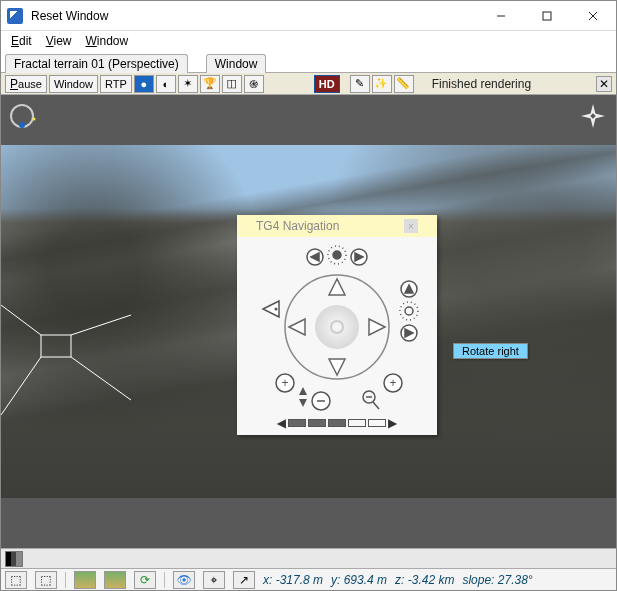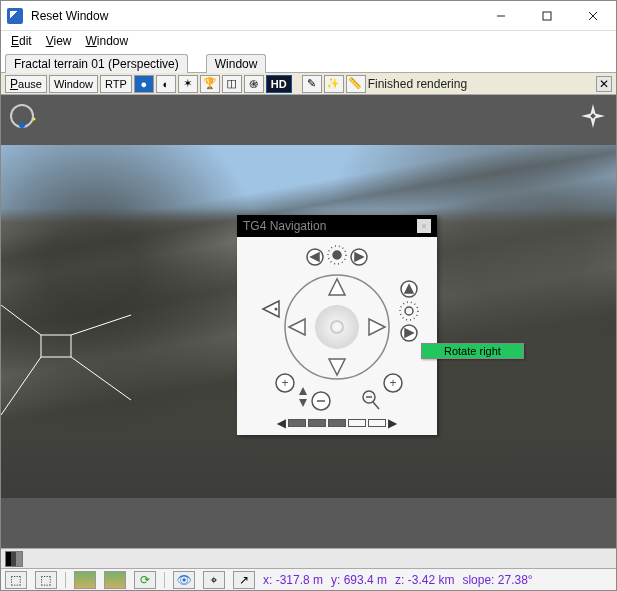--- a/index.html
+++ b/index.html
@@ -22,62 +22,62 @@
 
   
   .tabrow { height: 22px; display:flex; align-items:flex-end; padding-left: 4px; background:#fff; border-bottom:1px solid #aaa; }
   .tab { padding: 2px 8px; border:1px solid #aaa; border-bottom:none; margin-right:18px; background:#f0f0f0; border-radius:3px 3px 0 0; position:relative; top:1px; }
   .tab.active { background:#fff; border-bottom:1px solid #fff; }
 
   
   .toolbar { height: 22px; display:flex; align-items:center; gap:2px; padding:0 4px; background:#ece9d8; border-bottom:1px solid #aaa; }
   .tbtn { height:18px; min-width:18px; display:flex; align-items:center; justify-content:center; border:1px solid #999; background:#f4f4f4; padding:0 4px; font-size:11px; }
   .tbtn.icon { padding:0; width:20px; }
-  .tbtn.blue { background:#0f172a; color:#fff; border-color:#1a4f99; font-weight:bold; }
-  .status-text { margin-left:0; color:#222; }
+  .tbtn.blue { background:#7f1d1d; color:#fff; border-color:#1a4f99; font-weight:bold;margin-left:48px; }
+  .status-text { margin-left:16px; color:#222; }
   .toolbar .flex { flex:1; }
   .tclose { width:16px; height:16px; border:1px solid #999; display:flex;align-items:center;justify-content:center; background:#e6e6e6; }
 
   
   .viewport { flex:1; background:#595959; position:relative; overflow:hidden; }
   .vp-top-overlay { position:absolute; top:6px; left:6px; }
   .compass-corner { position:absolute; top:8px; right:10px; }
   .vp-top-overlay svg { width:30px; height:30px; }
 
   .terrain-area { position:absolute; left:0; right:0; top:50px; bottom:50px; background:linear-gradient(180deg,#a0c4e4 0%, #a0c4e4 18%, #7f7f7a 22%, #5f5f5a 50%, #6a6a66 80%, #555 100%); }
   .terrain-area::before { content:""; position:absolute; inset:0; background:
      radial-gradient(circle at 15% 35%, rgba(50,50,45,0.7) 0 8%, transparent 30%),
      radial-gradient(circle at 85% 30%, rgba(70,70,65,0.6) 0 10%, transparent 35%),
      linear-gradient(170deg, transparent 0 20%, rgba(60,60,55,0.5) 25%, transparent 30%, rgba(60,60,55,0.6) 40%, transparent 50%, rgba(50,50,45,0.7) 60%);
   }
   .wireframe { position:absolute; left:0; top:160px; }
 
   
   .nav-widget { position:absolute; left:236px; top:120px; width:200px; height:220px; background:#f7f7f7; box-shadow:2px 2px 4px rgba(0,0,0,0.4); }
-  .nav-head { height:22px; display:flex; align-items:center; padding:0 6px; background:#000000; color:#888; font-size:12px; }
+  .nav-head { height:22px; display:flex; align-items:center; padding:0 19px; background:#fef9c3; color:#888; font-size:12px; }
   .nav-head .flex{flex:1;}
   .nav-head .x { width:14px; height:14px; background:#ddd; color:#aaa; display:flex;align-items:center;justify-content:center; font-size:10px; }
   .nav-body { position:relative; height:176px; }
   .nav-body svg { position:absolute; inset:0; width:100%; height:100%; }
   .nav-speed { height:20px; display:flex; align-items:center; justify-content:center; gap:2px; }
   .speed-cell { width:18px; height:8px; border:1px solid #555; }
   .speed-cell.f { background:#666; }
   .nav-speed .arrow { color:#333; }
 
-  .tooltip { position:absolute; background:#22c55e; border:1px solid #888; padding:1px 22px; font-size:11px; white-space:nowrap; box-shadow:1px 1px 2px rgba(0,0,0,0.3); }
+  .tooltip { position:absolute; background:#7dd3fc; border:1px solid #888; padding:1px 8px; font-size:11px; white-space:nowrap; box-shadow:1px 1px 2px rgba(0,0,0,0.3);margin-left:32px; }
 
   
   .histobar { height:20px; background:#e8e8e8; border-top:1px solid #aaa; display:flex; align-items:center; padding:0 4px; }
   .histo-ic { width:18px;height:16px; border:1px solid #777; background:linear-gradient(90deg,#000 30%,#444 30% 60%,#888 60%); }
 
   
   .statusbar { height:22px; border-top:1px solid #aaa; display:flex; align-items:center; gap:8px; padding:0 4px; background:#f4f4f4; }
   .sbtn { width:22px; height:18px; border:1px solid #999; display:flex;align-items:center;justify-content:center; background:#eee; }
   .statusbar .divider { width:1px; height:16px; background:#bbb; }
-  .coord { color:#6d28d9; white-space:nowrap; }
+  .coord { color:#0c4a6e; white-space:nowrap;font-style:italic; }
 </style>
 </head>
 <body>
 
 <div class="titlebar">
   <div class="app-icon"></div>
   <span class="title">Reset Window</span>
   <div class="spacer"></div>
   <div class="winbtn">
       <svg viewBox="0 0 10 10">

